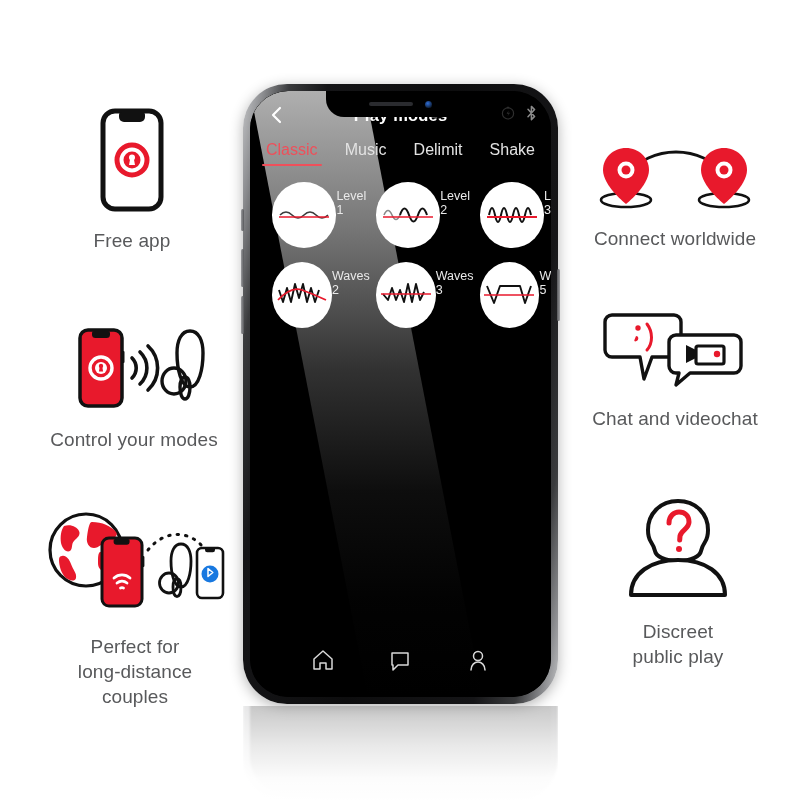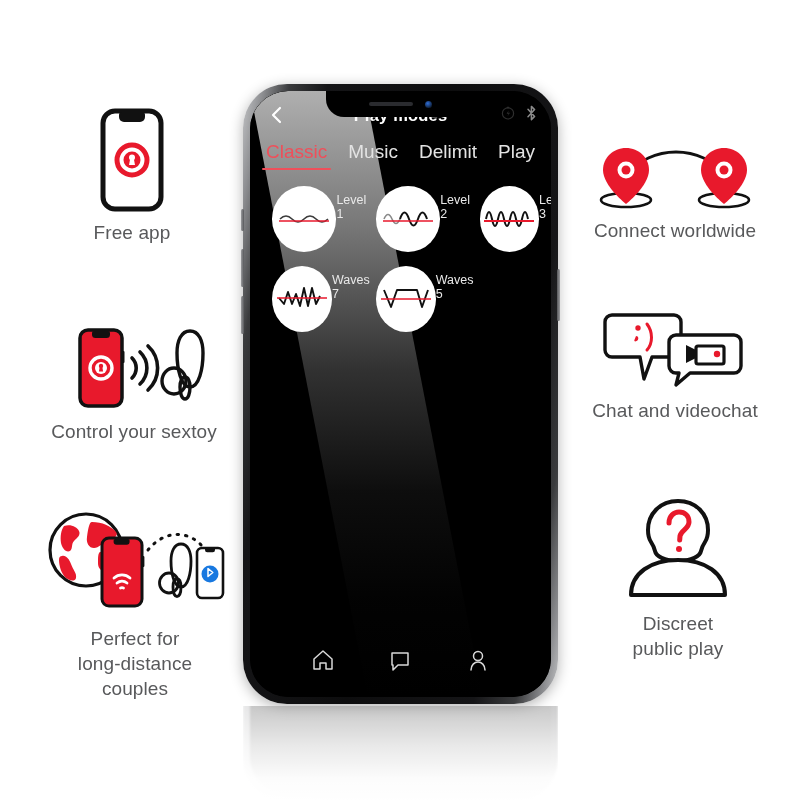--- a/index.html
+++ b/index.html
@@ -8,21 +8,21 @@
     background: #ffffff;
     font-family: "Liberation Sans", sans-serif;
     overflow: hidden;
   }
   .stage { position: relative; width: 800px; height: 800px; background:#fff; }
 
   
   .feature { position: absolute; display: flex; flex-direction: column;
              align-items: center; text-align: center; }
   .feature .art { display:flex; align-items:center; justify-content:center; }
-  .feature .cap { color:#58595b; font-size:19px; line-height:25px; margin-top:8px;
+  .feature .cap { color:#58595b; font-size:19px; line-height:25px; margin-top:16px;
                   letter-spacing:.1px; white-space: pre-line; }
 
   #f-free-app      { left:  34px; top: 108px; width: 196px; }
   #f-control       { left:  18px; top: 325px; width: 232px; }
   #f-longdistance  { left:  24px; top: 508px; width: 222px; }
   #f-worldwide     { left: 568px; top: 140px; width: 214px; }
   #f-chat          { left: 575px; top: 310px; width: 200px; }
   #f-discreet      { left: 588px; top: 495px; width: 180px; }
 
   
@@ -79,21 +79,21 @@
   .topbar { position:relative; height:48px; display:flex; align-items:center; }
   .back { position:absolute; left:18px; top:50%; transform:translateY(-50%);
           width:18px; height:18px; }
   .title { width:100%; text-align:center; font-size:16.5px; font-weight:bold;
            letter-spacing:.2px; color:#fff; }
   .status-icons { position:absolute; right:14px; top:50%; transform:translateY(-50%);
                   display:flex; align-items:center; gap:11px; }
 
   .tabs { display:flex; justify-content:space-between; padding:2px 16px 0 16px;
           position:relative; }
-  .tab { font-size:19px; color:#e3e3e3; padding-bottom:7px; position:relative; }
+  .tab { font-size:16px; color:#e3e3e3; padding-bottom:7px; position:relative; }
   .tab.active { color:#ef4f5a; }
   .tab.active::after { content:""; position:absolute; left:-4px; right:-4px; bottom:0;
                        height:2px; background:#ef4f5a; border-radius:2px; }
 
   .grid { padding:16px 22px 0 22px; display:grid;
           grid-template-columns: repeat(3, 1fr); row-gap:14px; justify-items:center; }
   .cell { display:flex; flex-direction:row; align-items:flex-start; }
   .disc { width:66px; height:66px; border-radius:50%; background:#fff;
           display:flex; align-items:center; justify-content:center; }
   .cell .lbl { margin-top:7px; font-size:12.5px; color:#e9e9e9; }
@@ -154,21 +154,21 @@
           <path d="M86 27 a22 22 0 0 1 0 32"></path>
           <path d="M94 21 a30 30 0 0 1 0 44"></path>
         </g>
         <g fill="none" stroke="#111" stroke-width="3.4">
           <path d="M136 6 c9 0 13 10 13 22 c0 16 -4 34 -13 34 c-9 0 -13 -18 -13 -34 c0 -12 4 -22 13 -22 z"></path>
           <ellipse cx="120" cy="56" rx="12" ry="13"></ellipse>
           <path d="M131 52 c3 0 5 4 5 10 c0 7 -2 12 -5 12 c-3 0 -5 -5 -5 -12 c0 -6 2 -10 5 -10 z"></path>
         </g>
       </svg>
     </div>
-    <div class="cap">Control your sextoy</div>
+    <div class="cap">Control your modes</div>
   </div>
 
   <div class="feature" id="f-worldwide">
     <div class="art">
       <svg width="170" height="70" viewBox="0 0 170 70">
         <path d="M36 36 C60 4 112 4 136 36" fill="none" stroke="#111" stroke-width="3" stroke-linecap="round"></path>
         <ellipse cx="36" cy="60" rx="25" ry="7" fill="none" stroke="#111" stroke-width="2.6"></ellipse>
         <ellipse cx="134" cy="60" rx="25" ry="7" fill="none" stroke="#111" stroke-width="2.6"></ellipse>
         <path d="M36 8 c-13 0 -23 10 -23 22 c0 16 23 34 23 34 c0 0 23 -18 23 -34 c0 -12 -10 -22 -23 -22 z" fill="#E8192C"></path>
         <circle cx="36" cy="30" r="8.5" fill="#fff"></circle>
@@ -284,21 +284,21 @@
                     <path d="M2 4.2 L8.6 11.4 L5.4 14.6 V1.4 L8.6 4.6 L2 11.8" fill="none" stroke="#8b8b8b" stroke-width="1.5" stroke-linecap="round" stroke-linejoin="round"></path>
                   </svg>
                 </span>
               </span>
             </div>
 
             <div class="tabs">
               <span class="tab active">Classic</span>
               <span class="tab">Music</span>
               <span class="tab">Delimit</span>
-              <span class="tab">Play</span>
+              <span class="tab">Shake</span>
             </div>
 
             <div class="grid">
 
               <div class="cell">
                 <span class="disc">
                   <svg width="54" height="34" viewBox="0 0 54 34">
                     <path d="M3 17 q6 -6 12 0 t12 0 t12 0 t12 0" fill="none" stroke="#3b3b3b" stroke-width="1.6"></path>
                     <line x1="2" y1="19" x2="52" y2="19" stroke="#E8192C" stroke-width="1.6"></line>
                   </svg>
@@ -321,29 +321,38 @@
                 <span class="disc">
                   <svg width="54" height="34" viewBox="0 0 54 34">
                     <path d="M4 17 q3 -14 6 0 t6 0 t6 0 t6 0 t6 0 t6 0 t6 0" fill="none" stroke="#111" stroke-width="2"></path>
                     <line x1="2" y1="19" x2="52" y2="19" stroke="#E8192C" stroke-width="1.8"></line>
                   </svg>
                 </span>
                 <span class="lbl">Level 3</span>
               </div>
 
 
+              <div class="cell">
+                <span class="disc">
+                  <svg width="54" height="34" viewBox="0 0 54 34">
+                    <path d="M4 12 L8 24 L12 10 L16 24 L20 6 L24 20 L28 6 L32 24 L36 10 L40 24 L44 12" fill="none" stroke="#111" stroke-width="1.9" stroke-linejoin="round"></path>
+                    <path d="M3 22 q13 -14 24 -10 q11 4 24 10" fill="none" stroke="#E8192C" stroke-width="1.8"></path>
+                  </svg>
+                </span>
+                <span class="lbl">Waves 2</span>
+              </div>
 
               <div class="cell">
                 <span class="disc">
                   <svg width="54" height="34" viewBox="0 0 54 34">
                     <path d="M4 16 L9 22 L13 10 L17 22 L21 12 L25 24 L29 6 L33 24 L37 6 L41 22 L45 14" fill="none" stroke="#111" stroke-width="1.9" stroke-linejoin="round"></path>
                     <line x1="2" y1="16" x2="52" y2="16" stroke="#E8192C" stroke-width="1.7"></line>
                   </svg>
                 </span>
-                <span class="lbl">Waves 7</span>
+                <span class="lbl">Waves 3</span>
               </div>
 
 
 
               <div class="cell">
                 <span class="disc">
                   <svg width="54" height="34" viewBox="0 0 54 34">
                     <path d="M5 8 L12 25 L18 8 L38 8 L43 25 L49 8" fill="none" stroke="#111" stroke-width="1.9" stroke-linejoin="round"></path>
                     <line x1="2" y1="17" x2="52" y2="17" stroke="#E8192C" stroke-width="1.7"></line>
                   </svg>

